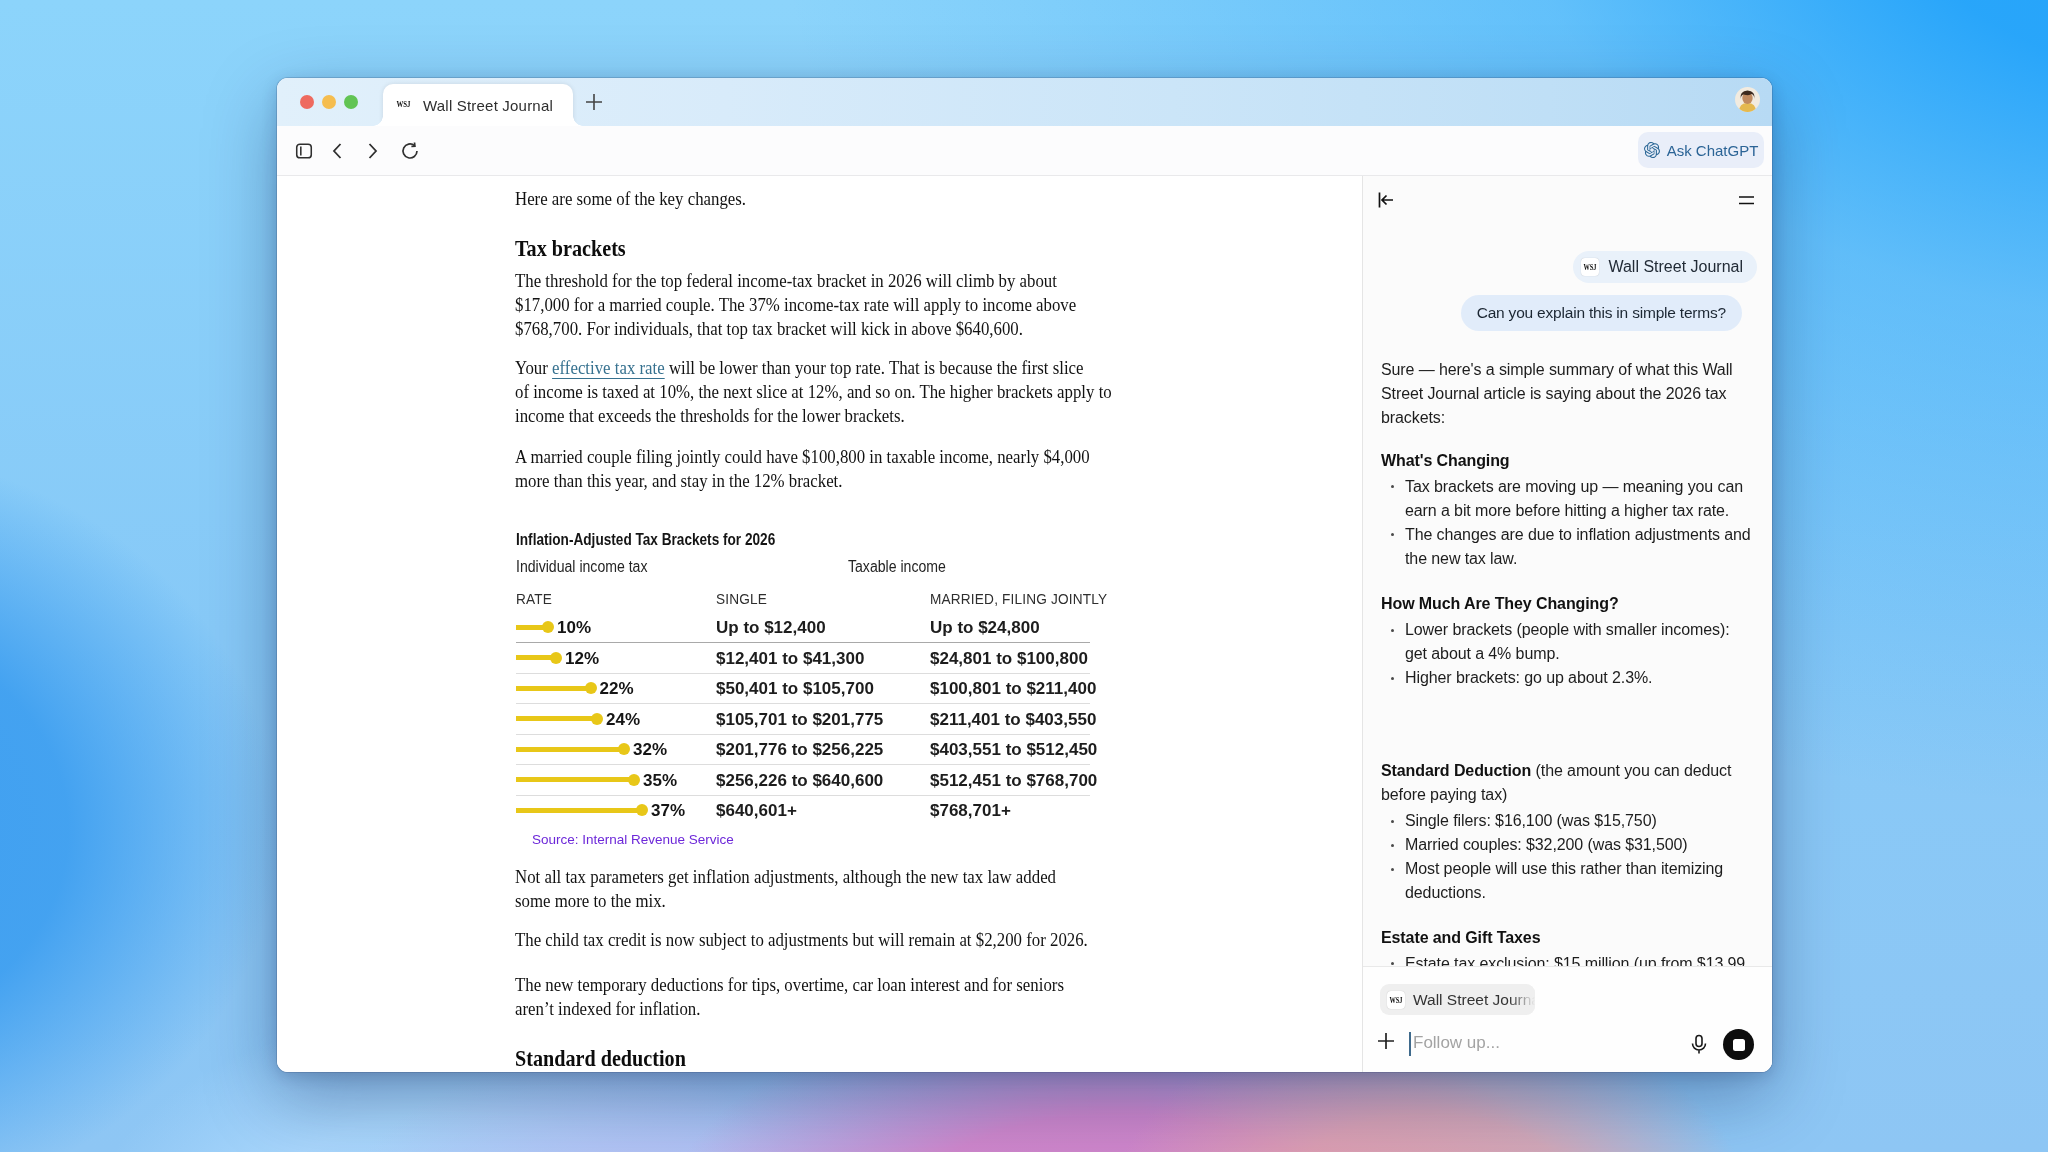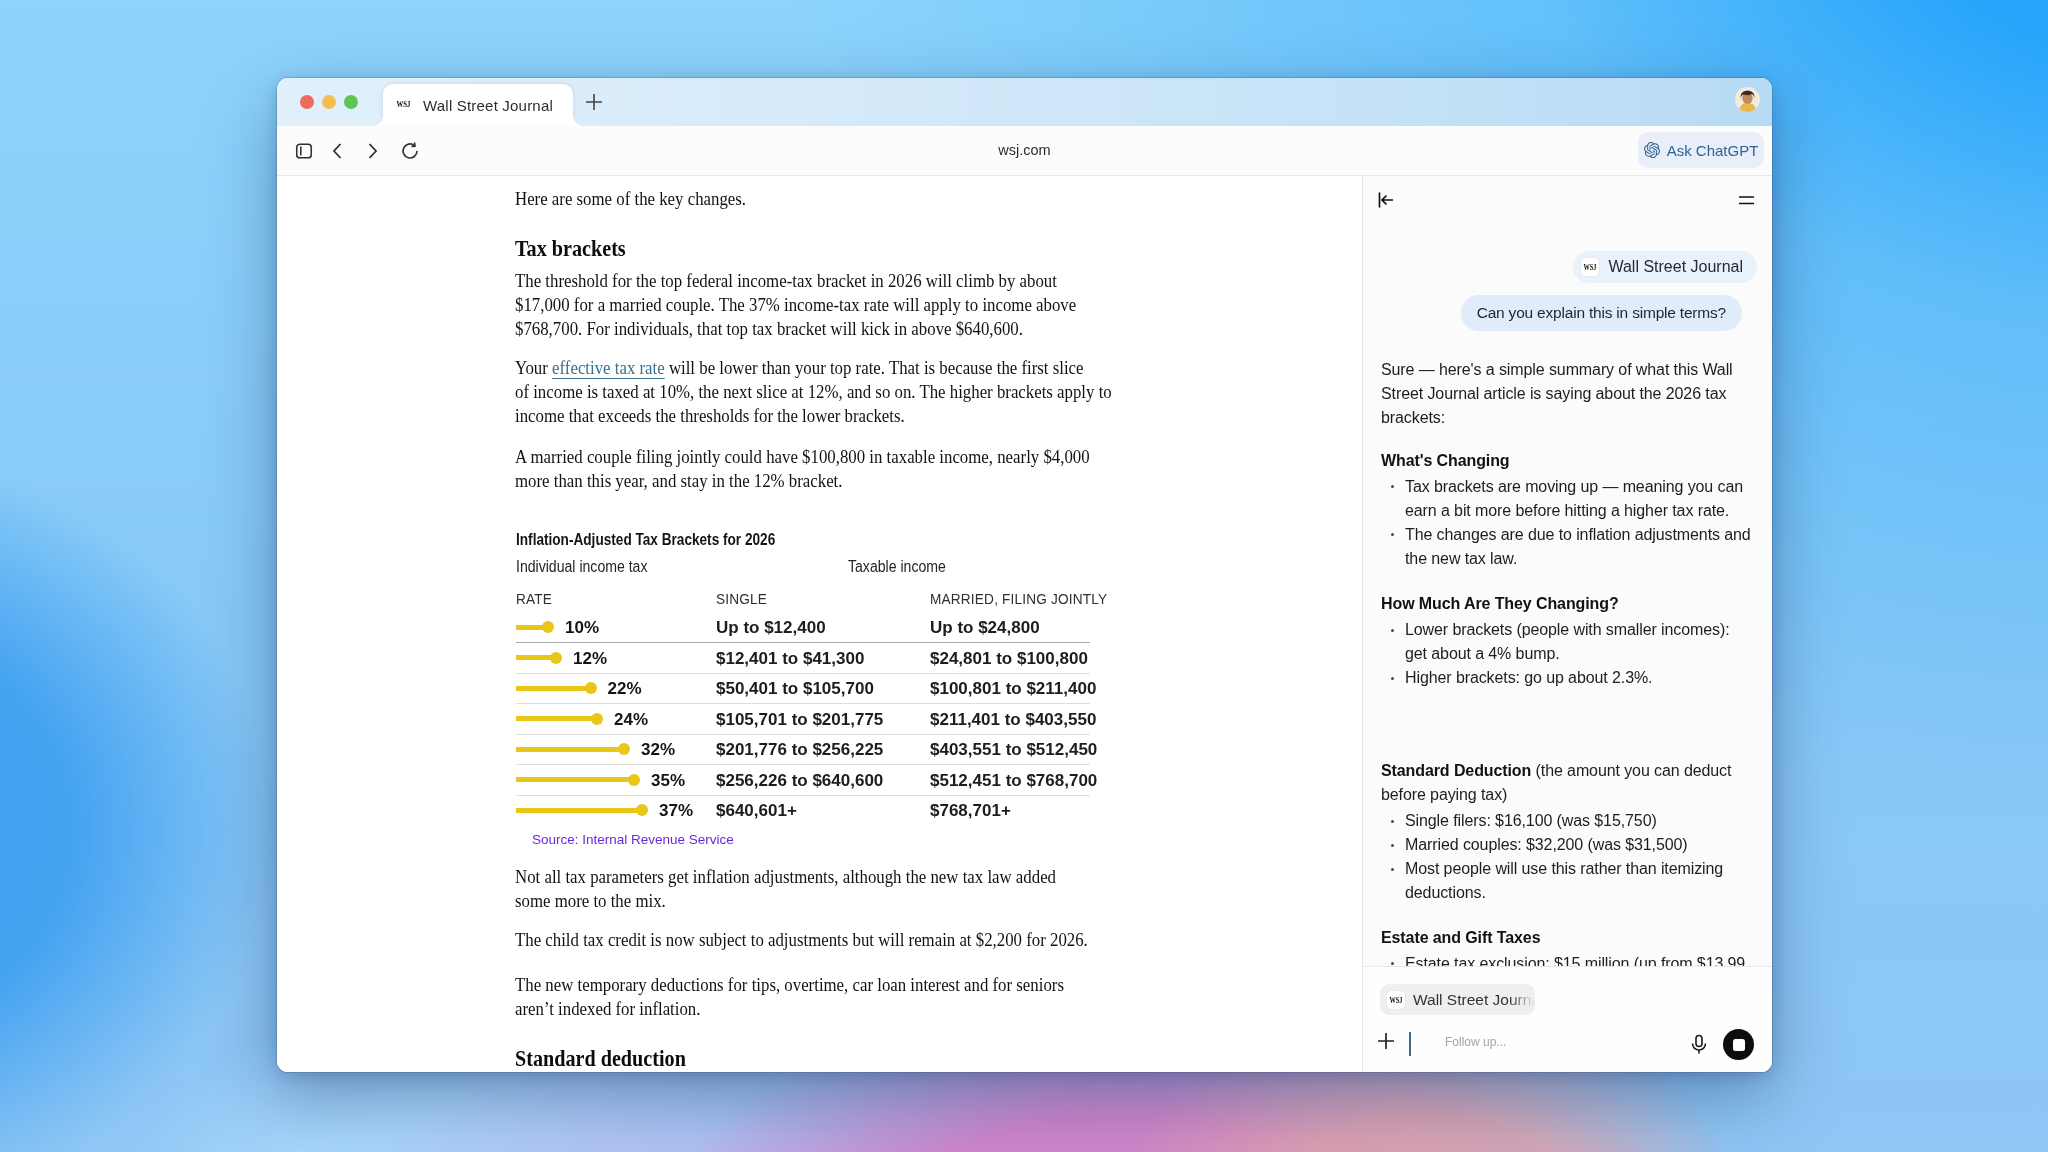--- a/index.html
+++ b/index.html
@@ -68,21 +68,21 @@
     position:absolute; font-family:"Liberation Serif", serif; font-size:24px; font-weight:bold; line-height:24px;
     color:#0c0c0c; white-space:nowrap; transform:scaleX(0.84); transform-origin:0 0;
   }
   a.wsjlink { color:#36718f; text-decoration:underline; text-underline-offset:3.5px; text-decoration-thickness:1px; }
   
   .ct { position:absolute; font-size:16.5px; font-weight:bold; line-height:16.5px; color:#151515; white-space:nowrap; transform:scaleX(0.825); transform-origin:0 0; }
   .clabel { position:absolute; font-size:16px; line-height:16px; color:#242424; white-space:nowrap; transform:scaleX(0.88); transform-origin:0 0; }
   .chead { position:absolute; font-size:15.5px; line-height:15.5px; color:#2e2e2e; white-space:nowrap; transform:scaleX(0.88); transform-origin:0 0; letter-spacing:.2px; }
   .bar { position:absolute; height:5px; background:#e8c718; }
   .bardot { position:absolute; width:12px; height:12px; border-radius:50%; background:#e8c718; }
-  .rlab { position:absolute; font-size:17px; line-height:17px; font-weight:bold; color:#151515; white-space:nowrap;margin-left:8px; }
+  .rlab { position:absolute; font-size:17px; line-height:17px; font-weight:bold; color:#151515; white-space:nowrap; }
   .cval { position:absolute; font-size:17px; line-height:17px; color:#1d1d1d; white-space:nowrap;font-weight:bold; }
   .cdiv { position:absolute; height:1px; background:#ddd; }
   .csrc { position:absolute; font-size:13.5px; line-height:13.5px; color:#6d28d9; white-space:nowrap;margin-left:16px; }
   
   .sidebar { position:absolute; left:1085px; top:0; width:410px; height:100%; background:#fbfbfb; border-left:1px solid #e5e5e5; }
   .chip {
     position:absolute; height:32px; background:#e9f1fa; border-radius:16px;
     display:flex; align-items:center; font-size:16px; color:#222b36;
   }
   .wsjsq { width:18px; height:18px; background:#fff; border-radius:4px; display:flex; align-items:center; justify-content:center; box-shadow:0 0 1px rgba(0,0,0,.25); }
@@ -98,21 +98,21 @@
   .mg li::before { content:""; position:absolute; left:10px; top:10.5px; width:3px; height:3px; border-radius:50%; background:#4a4a4a; }
   .inputpanel {
     position:absolute; left:0; bottom:0; width:100%; height:106px;
     background:#fefefe; border-top:1px solid #e9e9e9;
   }
   .ctxchip {
     position:absolute; left:17px; top:17px; width:155px; height:31px; background:#efefef; border-radius:9px;
     display:flex; align-items:center; font-size:15.5px; color:#333; overflow:hidden; white-space:nowrap;
   }
   .ctxchip::after { content:""; position:absolute; right:0; top:0; width:26px; height:100%; background:linear-gradient(90deg, rgba(239,239,239,0), #efefef); }
-  .followup { position:absolute; left:50px; top:67px; font-size:12px; line-height:17px; color:#a3a3a3;margin-left:32px; }
+  .followup { position:absolute; left:50px; top:67px; font-size:17px; line-height:17px; color:#a3a3a3; }
   .caret { position:absolute; left:46px; top:65px; width:2px; height:24px; background:#3f6a8c; }
   .plusin { position:absolute; left:12px; top:63px; color:#222; }
   .micic { position:absolute; left:325px; top:66px; color:#1a1a1a; }
   .stopbtn { position:absolute; left:360px; top:62px; width:31px; height:31px; border-radius:50%; background:#0d0d0d; }
   .stopbtn::after { content:""; position:absolute; left:9.5px; top:9.5px; width:12px; height:12px; border-radius:2.5px; background:#fff; }
 </style>
 </head>
 <body>
 <div class="window">
   <div class="tabbar">
@@ -145,21 +145,20 @@
     <svg class="navicon" style="left:50px" width="22" height="22" viewBox="0 0 22 22">
         <path d="M13.5 4 L7 11 L13.5 18" fill="none" stroke="#2f2f2f" stroke-width="1.8"></path>
       </svg>
     <svg class="navicon" style="left:84px" width="22" height="22" viewBox="0 0 22 22">
         <path d="M8.5 4 L15 11 L8.5 18" fill="none" stroke="#2f2f2f" stroke-width="1.8"></path>
       </svg>
     <svg class="navicon" style="left:122px" width="22" height="22" viewBox="0 0 22 22">
         <path d="M18 11 A7 7 0 1 1 15.5 5.6" fill="none" stroke="#2f2f2f" stroke-width="1.7"></path>
         <path d="M15.5 2.5 L15.9 6.1 L12.4 6.3" fill="none" stroke="#2f2f2f" stroke-width="1.7"></path>
       </svg>
-    <div class="url">wsj.com</div>
     <div class="askbtn">
       <svg width="16" height="16" viewBox="0 0 24 24" fill="#2b6796">
           <path d="M22.2819 9.8211a5.9847 5.9847 0 0 0-.5157-4.9108 6.0462 6.0462 0 0 0-6.5098-2.9A6.0651 6.0651 0 0 0 4.9807 4.1818a5.9847 5.9847 0 0 0-3.9977 2.9 6.0462 6.0462 0 0 0 .7427 7.0966 5.98 5.98 0 0 0 .511 4.9107 6.051 6.051 0 0 0 6.5146 2.9001A5.9847 5.9847 0 0 0 13.2599 24a6.0557 6.0557 0 0 0 5.7718-4.2058 5.9894 5.9894 0 0 0 3.9977-2.9001 6.0557 6.0557 0 0 0-.7475-7.0729zm-9.022 12.6081a4.4755 4.4755 0 0 1-2.8764-1.0408l.1419-.0804 4.7783-2.7582a.7948.7948 0 0 0 .3927-.6813v-6.7369l2.02 1.1686a.071.071 0 0 1 .038.0615v5.5826a4.504 4.504 0 0 1-4.4945 4.4849zm-9.6607-4.1254a4.4708 4.4708 0 0 1-.5346-3.0137l.142.0852 4.783 2.7582a.7712.7712 0 0 0 .7806 0l5.8428-3.3685v2.3324a.0804.0804 0 0 1-.0332.0615L9.74 19.9502a4.4992 4.4992 0 0 1-6.1408-1.6464zM2.3408 7.8956a4.485 4.485 0 0 1 2.3655-1.9728V11.6a.7664.7664 0 0 0 .3879.6765l5.8144 3.3543-2.0201 1.1685a.0757.0757 0 0 1-.071 0l-4.8303-2.7865A4.504 4.504 0 0 1 2.3408 7.8956zm16.5963 3.8558L13.1038 8.364 15.1192 7.2a.0757.0757 0 0 1 .071 0l4.8303 2.7913a4.4944 4.4944 0 0 1-.6765 8.1042v-5.6772a.79.79 0 0 0-.407-.667zm2.0107-3.0231l-.142-.0852-4.7735-2.7818a.7759.7759 0 0 0-.7854 0L9.409 9.2297V6.8974a.0662.0662 0 0 1 .0284-.0615l4.8303-2.7866a4.4992 4.4992 0 0 1 6.6802 4.66zM8.3065 12.863l-2.02-1.1638a.0804.0804 0 0 1-.038-.0567V6.0742a4.4992 4.4992 0 0 1 7.3757-3.4537l-.142.0805L8.704 5.459a.7948.7948 0 0 0-.3927.6813zm1.0976-2.3654l2.602-1.4998 2.6069 1.4998v2.9994l-2.5974 1.4997-2.6067-1.4997Z"></path>
         </svg>
       <span>Ask ChatGPT</span>
     </div>
   </div>
   <div class="content">
     <div class="article">
       <div class="s" style="left:238px; top:11px;">Here are some of the key changes.</div>

